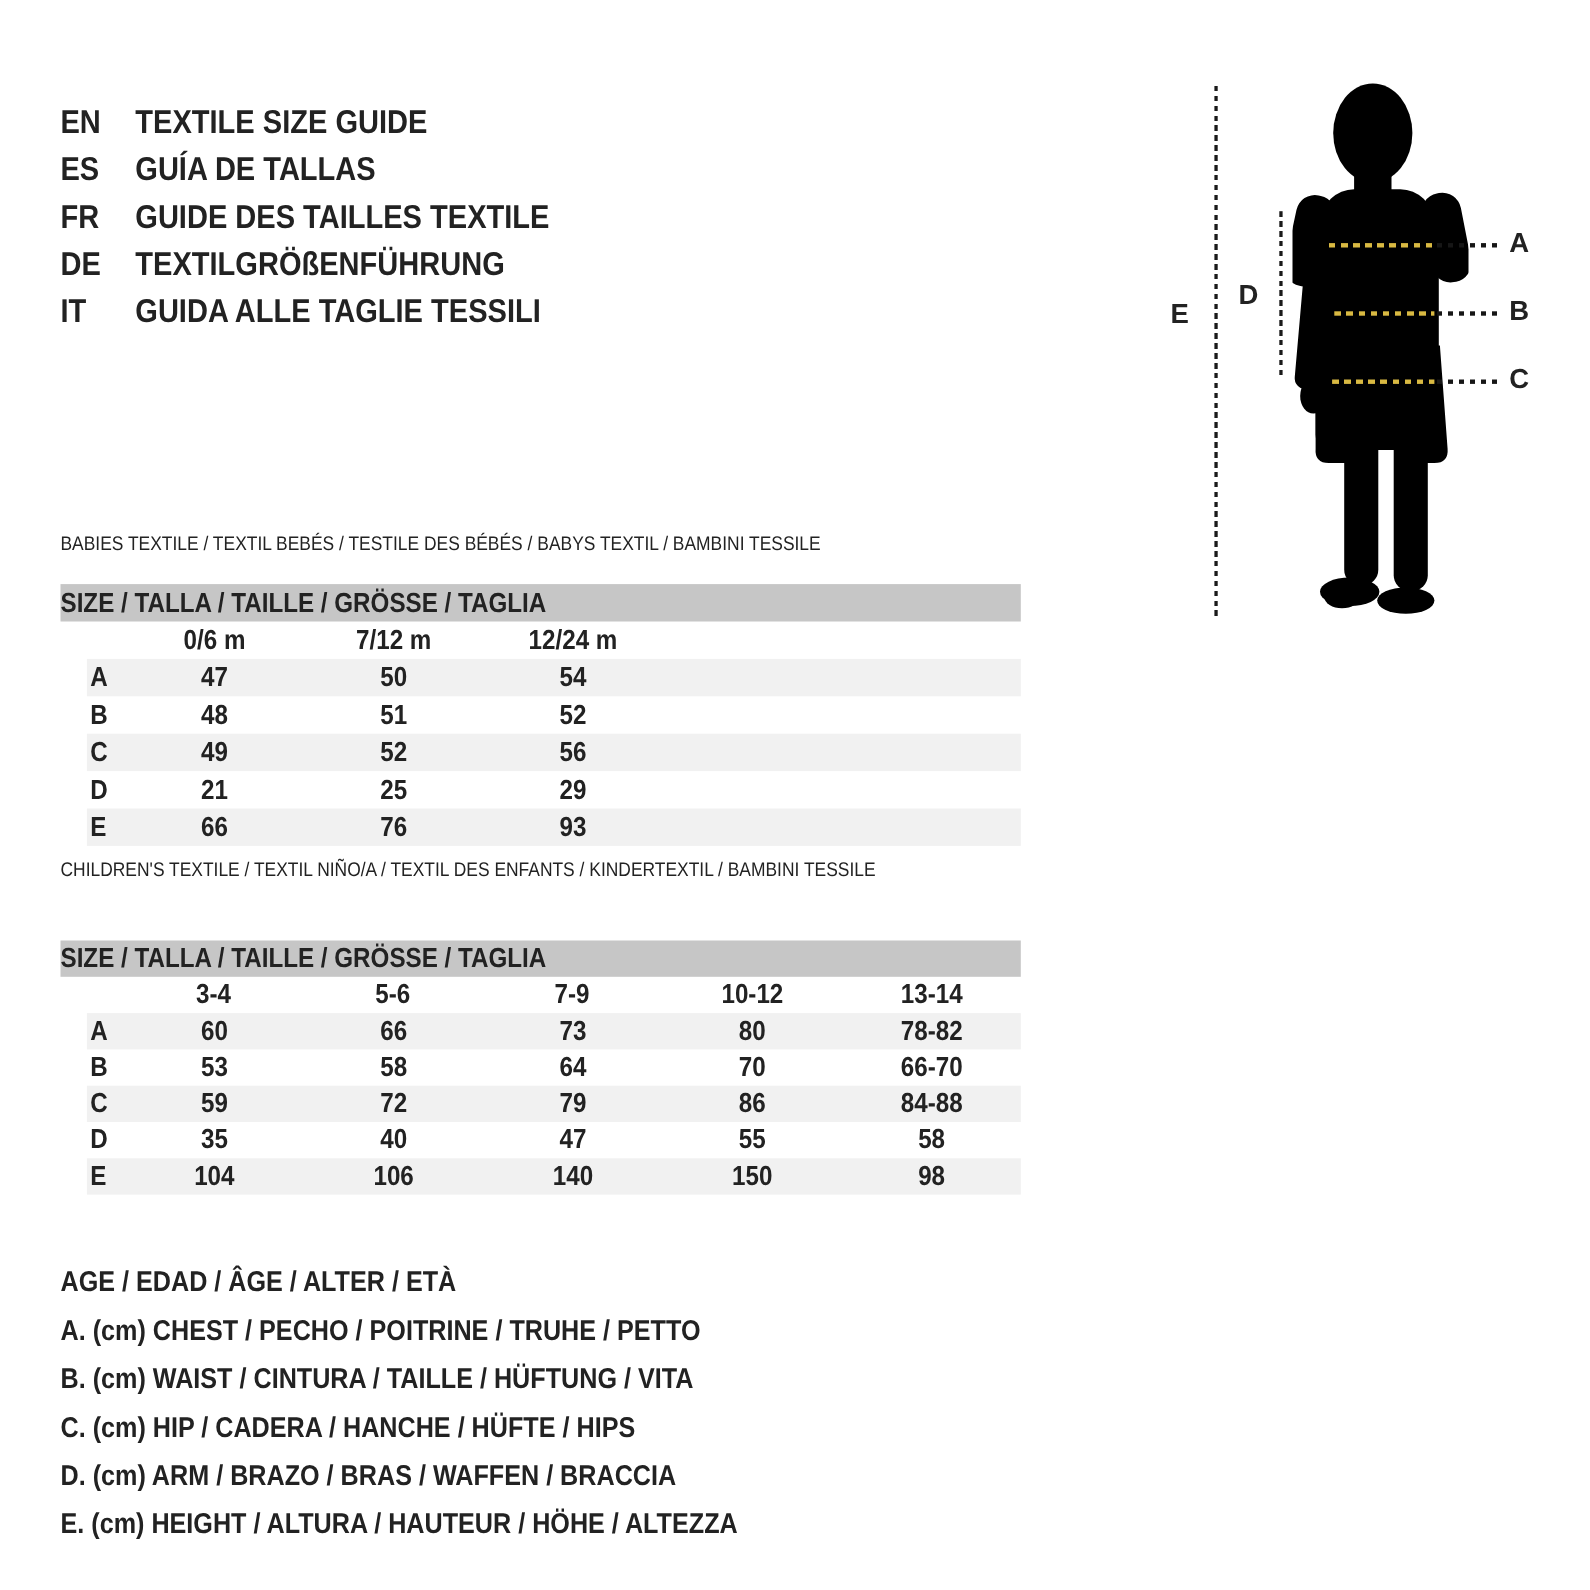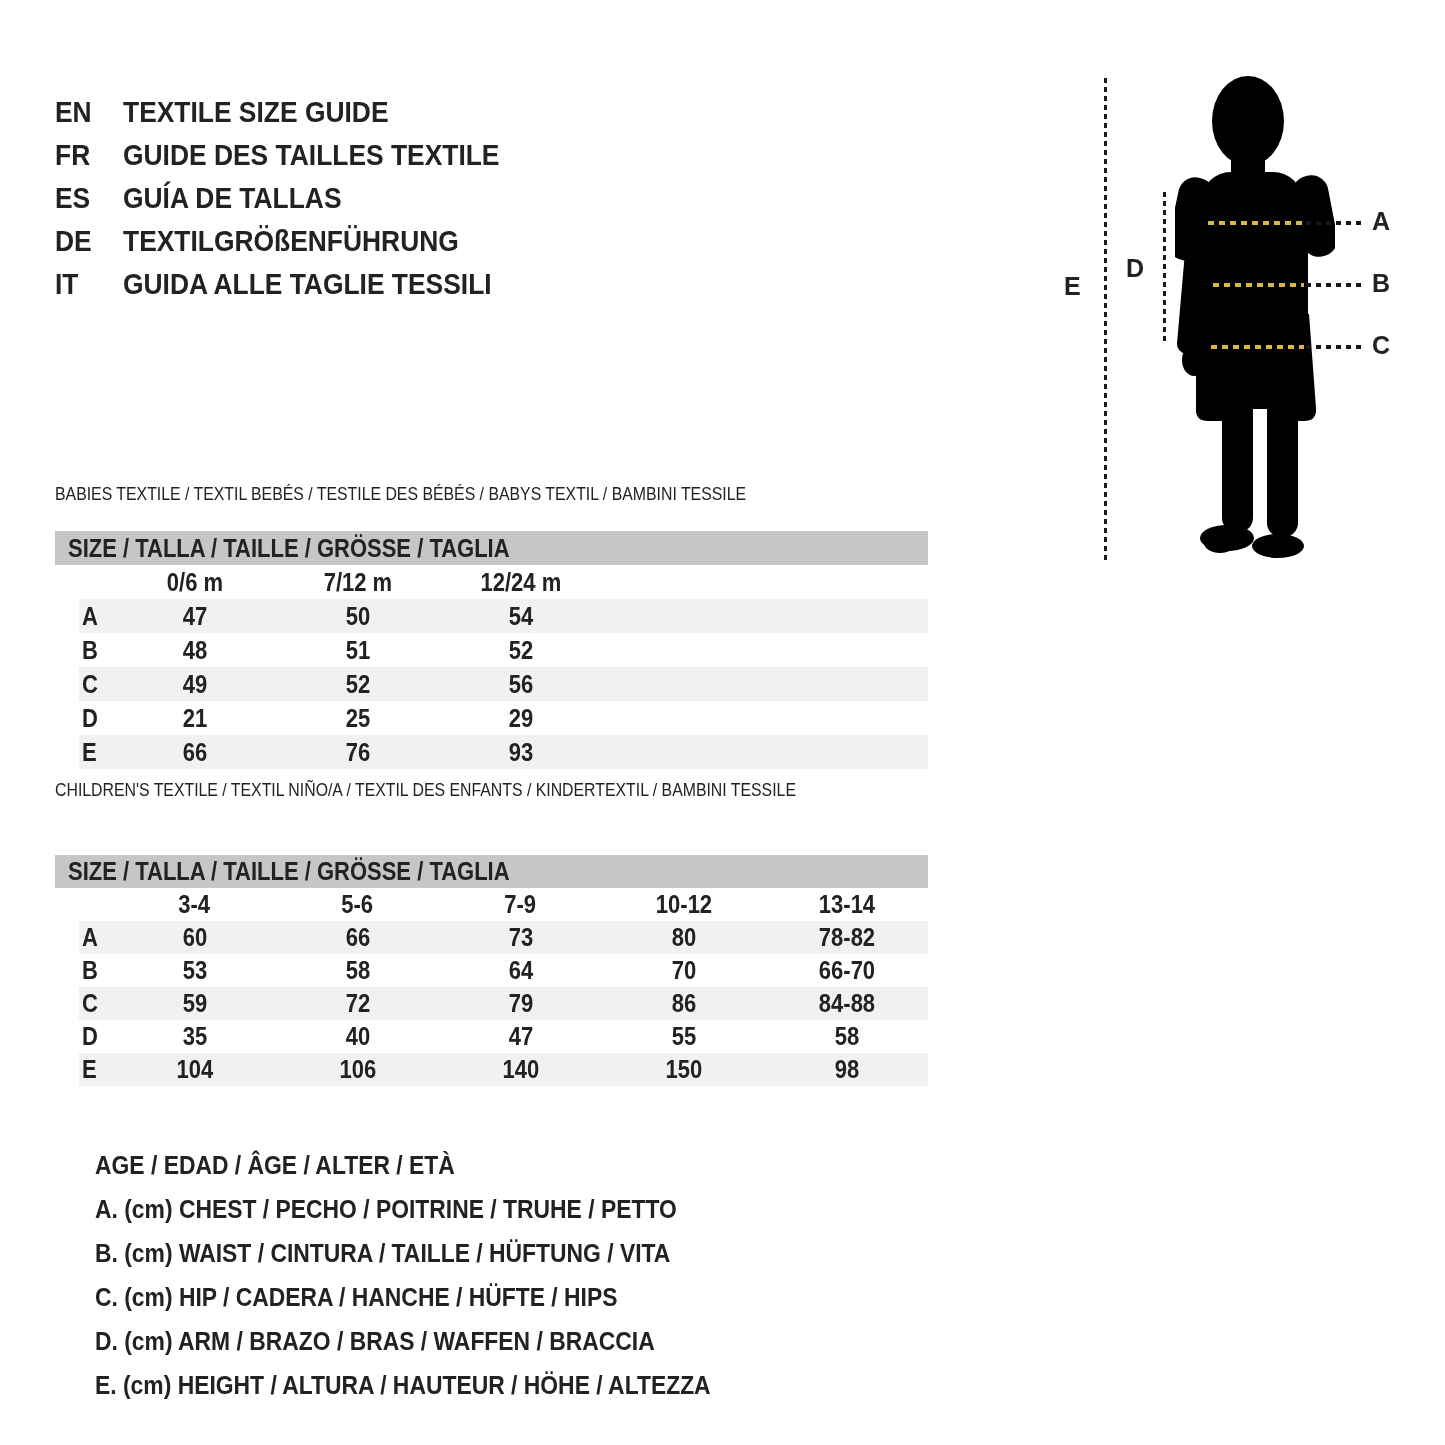--- a/index.html
+++ b/index.html
@@ -14,33 +14,33 @@
   .lang-block { position:absolute; left:55px; top:74px;margin-top:16px; }
   .lang-row  { display:flex; height:43px; align-items:center; font-size:30px; font-weight:700; }
   .lang-code { width:68px; }
 
   
   .section-title { position:absolute; left:55px; font-size:18px; font-weight:400; white-space:nowrap; }
 
   
   .stable { position:absolute; left:55px; width:873px; }
   .size-bar { height:34px; background:#c6c6c6; display:flex; align-items:center;
-              padding-left:13px; box-sizing:border-box; font-size:25px; font-weight:700; }
+              box-sizing:border-box; font-size:25px; font-weight:700; }
   .trow { display:grid; grid-template-columns:34px repeat(5,1fr); align-items:center;
           font-size:25px; font-weight:700;margin-left:24px; }
   .babies .trow, .babies .size-bar { height:34px; }
   .children .trow, .children .size-bar { height:33px; }
   .trow.head { background:transparent; }
   .trow.stripe { background:#f1f1f1; }
   .cell { text-align:center; }
   .cell.lbl { text-align:left; padding-left:3px; }
 
   
   .legend { position:absolute; left:55px; top:1143px; }
-  .legend-line { height:44px; display:flex; align-items:center; font-size:26px; font-weight:700; white-space:nowrap;margin-left:40px; }
+  .legend-line { height:44px; display:flex; align-items:center; font-size:26px; font-weight:700; white-space:nowrap; }
 
   
   .vdots { position:absolute; width:3px;
            background-image:repeating-linear-gradient(to bottom,#1a1a1a 0 5px,transparent 5px 9px); }
   .hdash-y { position:absolute; height:4px;
            background-image:repeating-linear-gradient(to right,#d9b942 0 6px,transparent 6px 11px); }
   .hdash-k { position:absolute; height:4px;
            background-image:repeating-linear-gradient(to right,#161616 0 5px,transparent 5px 10px); }
   .fig-label { position:absolute; font-size:25px; font-weight:700; }
   .silhouette { position:absolute; left:1175px; top:74px; width:160px; height:490px; }
@@ -49,26 +49,26 @@
 <body>
 
 <div class="canvas">
 
   <div class="lang-block">
     <div class="lang-row">
       <span class="lang-code"><span class="cn">EN</span></span>
       <span class="cn">TEXTILE SIZE GUIDE</span>
     </div>
     <div class="lang-row">
+      <span class="lang-code"><span class="cn">ES</span></span>
+      <span class="cn">GUÍA DE TALLAS</span>
+    </div>
+    <div class="lang-row">
       <span class="lang-code"><span class="cn">FR</span></span>
       <span class="cn">GUIDE DES TAILLES TEXTILE</span>
-    </div>
-    <div class="lang-row">
-      <span class="lang-code"><span class="cn">ES</span></span>
-      <span class="cn">GUÍA DE TALLAS</span>
     </div>
     <div class="lang-row">
       <span class="lang-code"><span class="cn">DE</span></span>
       <span class="cn">TEXTILGRÖßENFÜHRUNG</span>
     </div>
     <div class="lang-row">
       <span class="lang-code"><span class="cn">IT</span></span>
       <span class="cn">GUIDA ALLE TAGLIE TESSILI</span>
     </div>
   </div>

